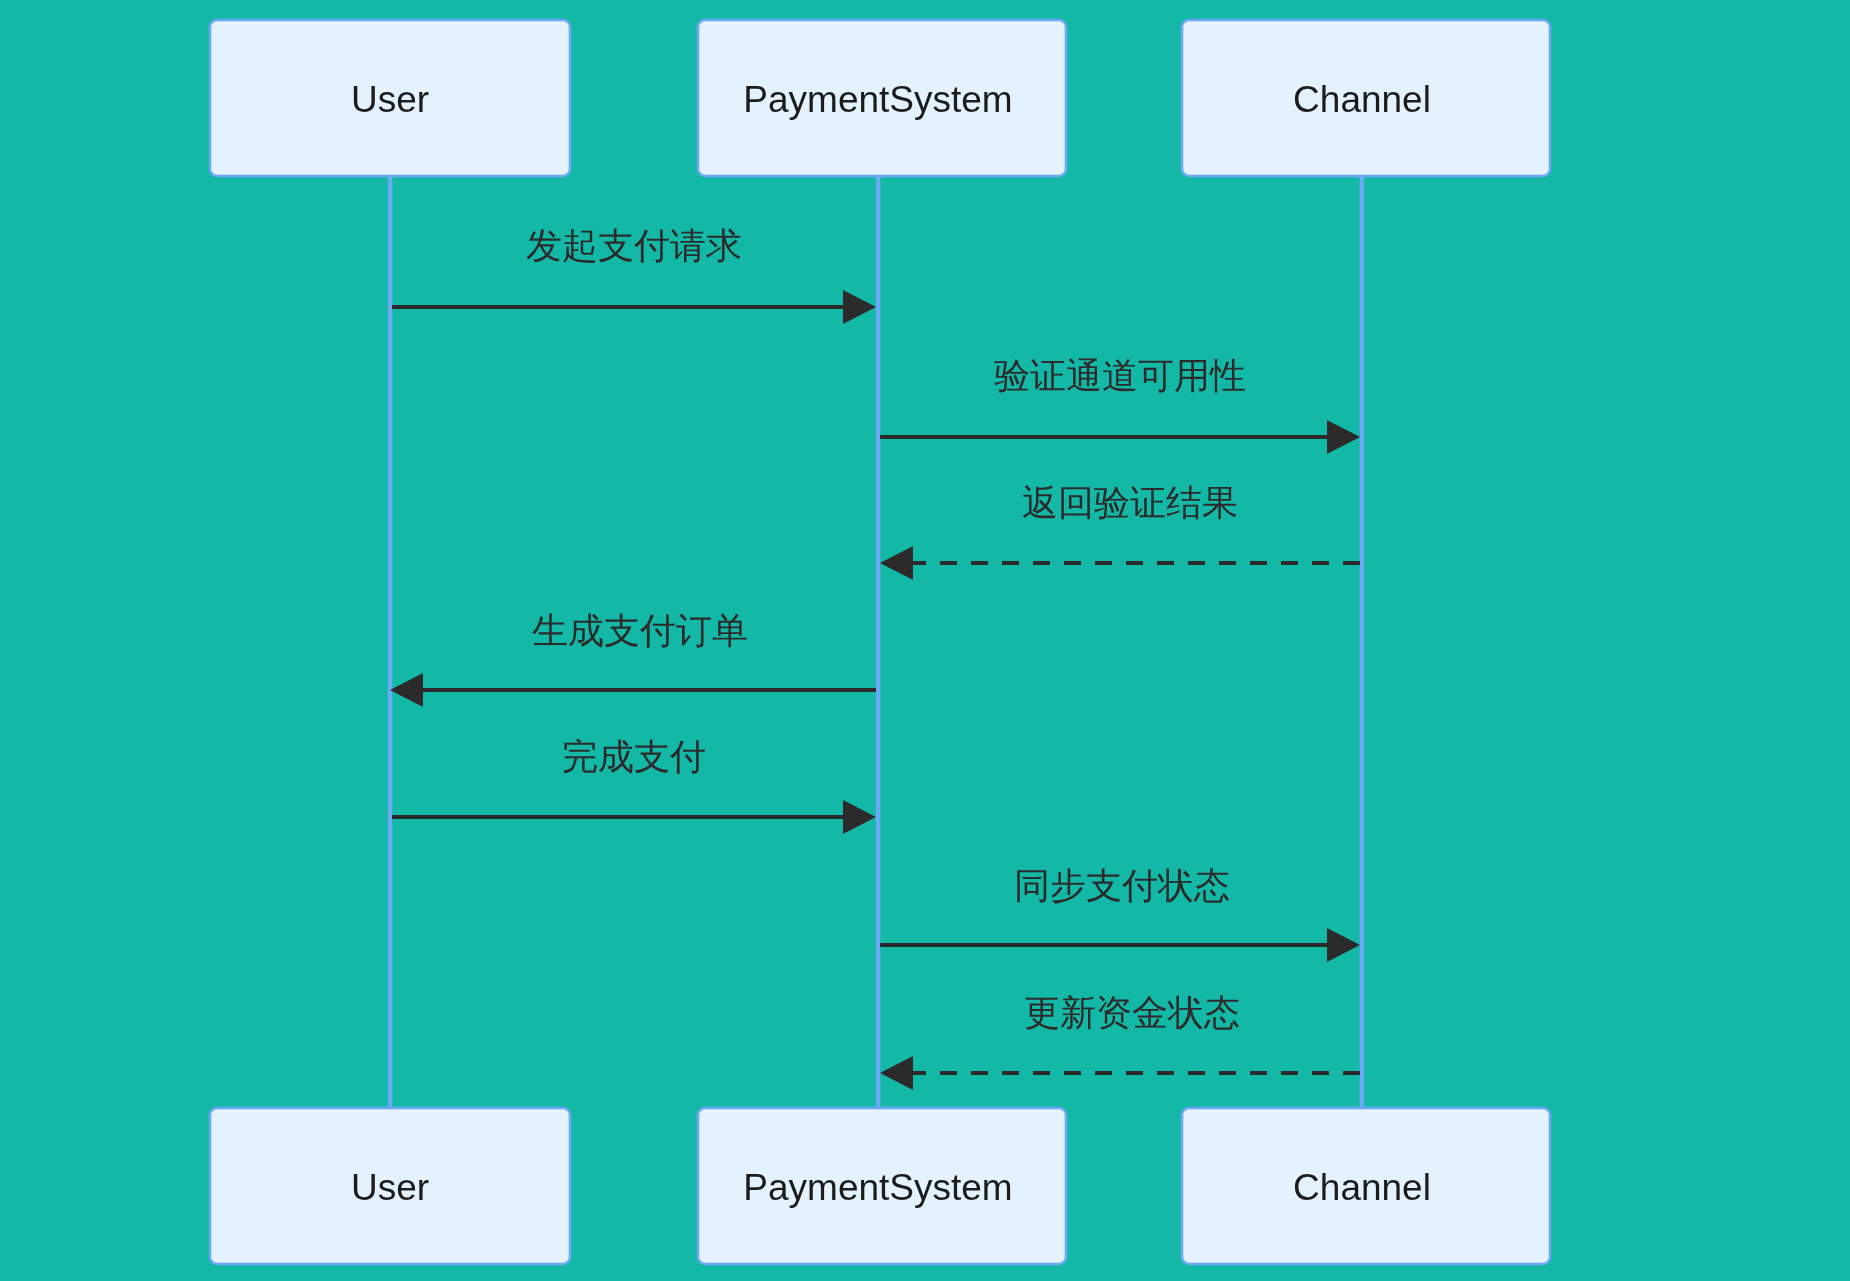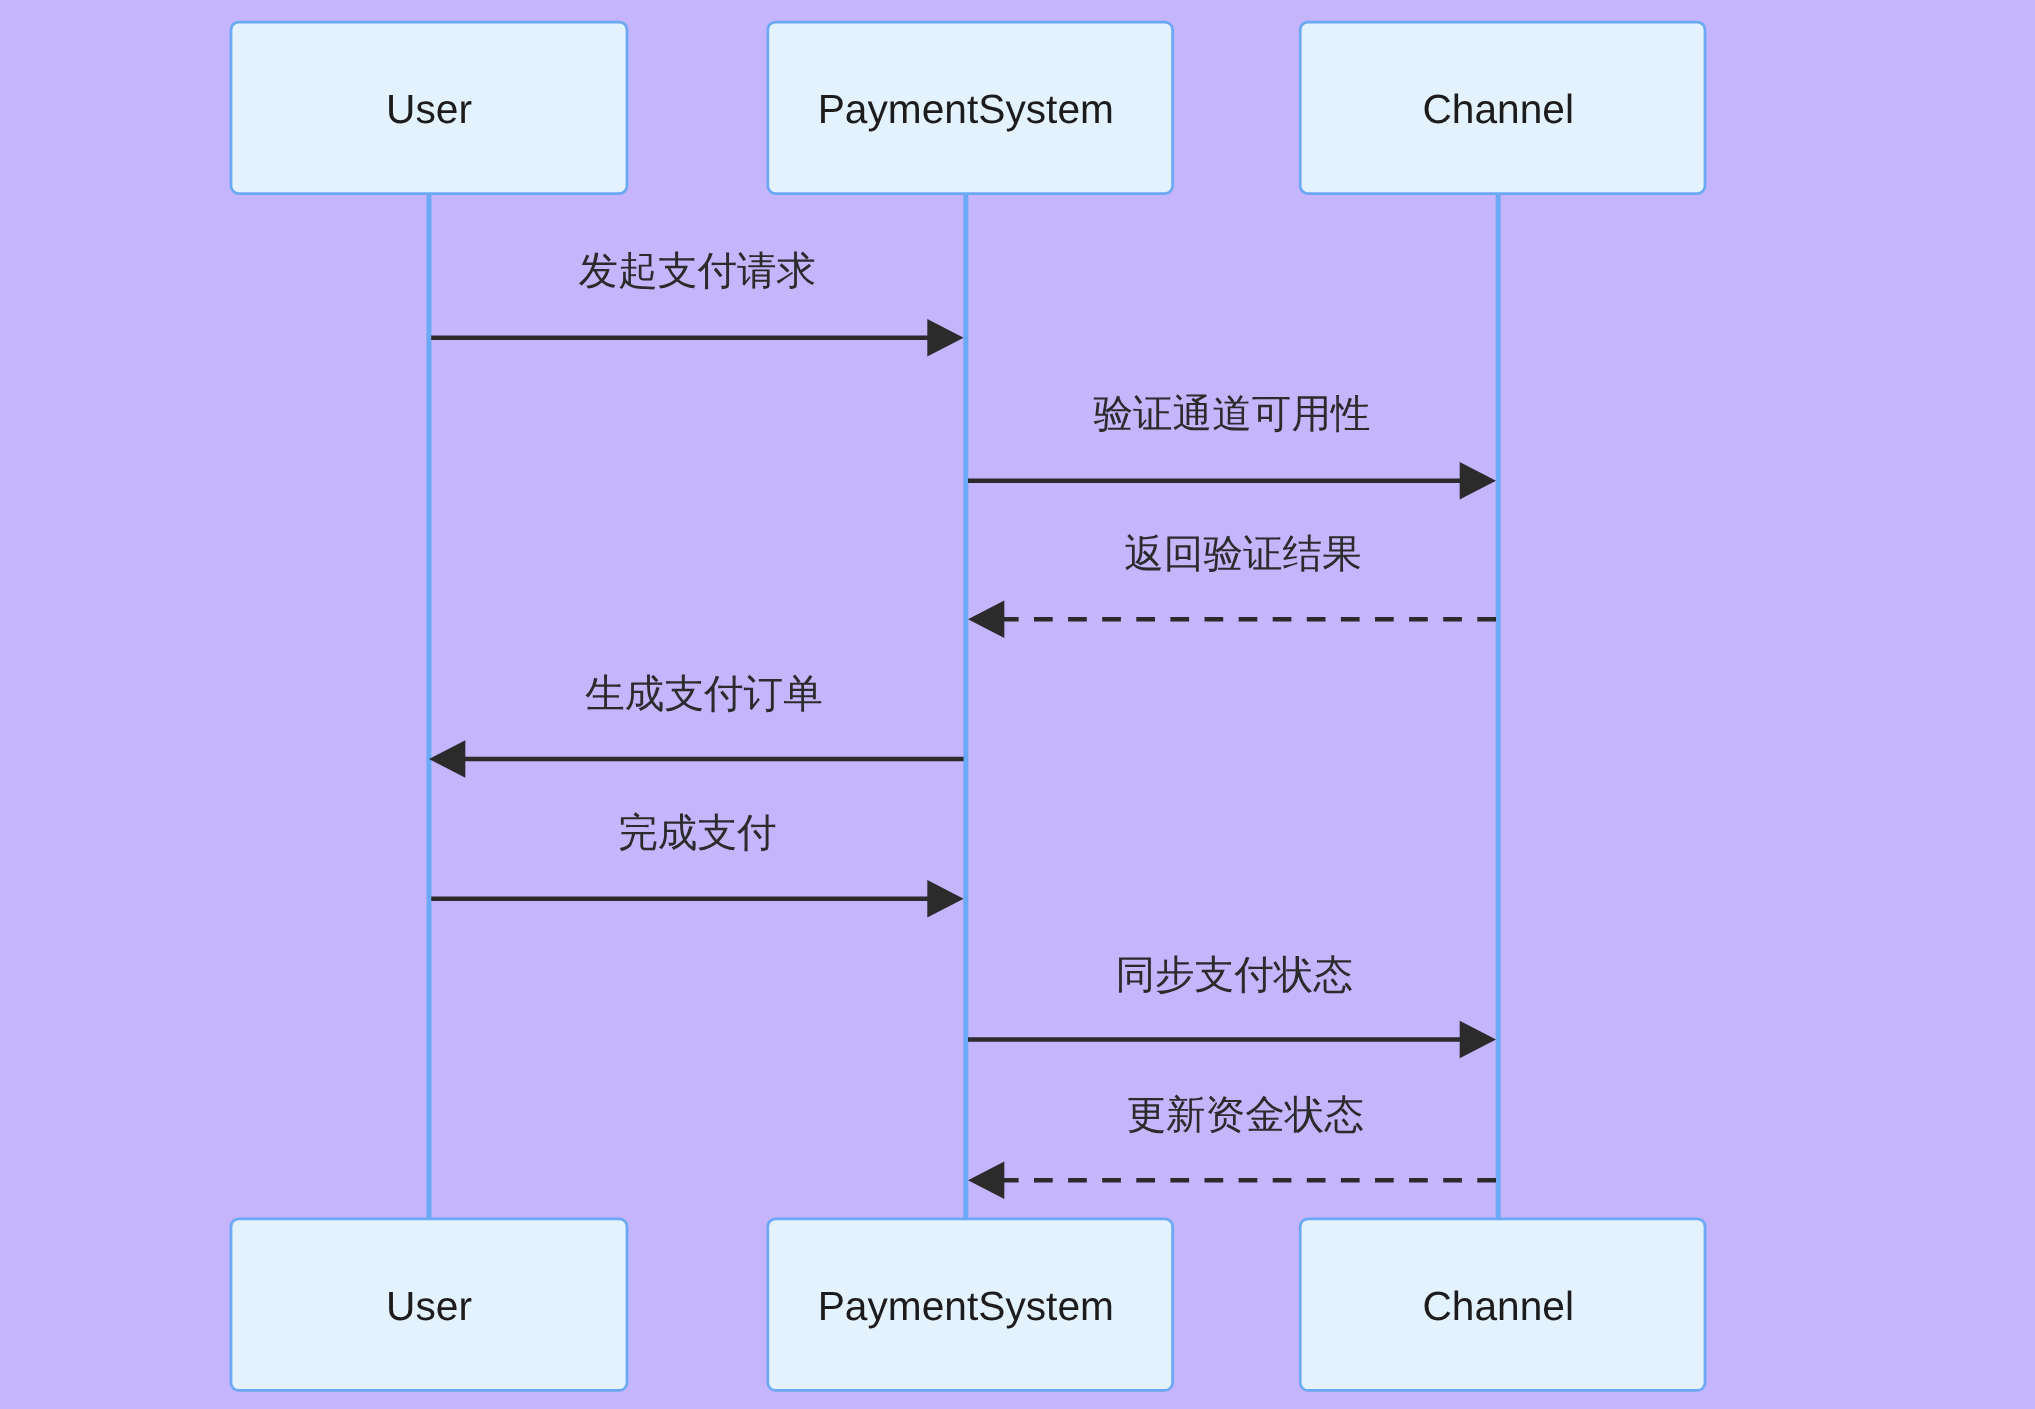--- a/index.html
+++ b/index.html
@@ -10,21 +10,21 @@
   body {
     width: 1850px;
     height: 1281px;
     font-family: "Liberation Sans", "DejaVu Sans", sans-serif;
     overflow: hidden;
   }
   #diagram-root {
     position: relative;
     width: 1850px;
     height: 1281px;
-    background: #c4b5fd;
+    background: #14b8a6;
   }
   #seq-svg {
     position: absolute;
     left: 0;
     top: 0;
     width: 1850px;
     height: 1281px;
     display: block;
   }
   .participant-box {

